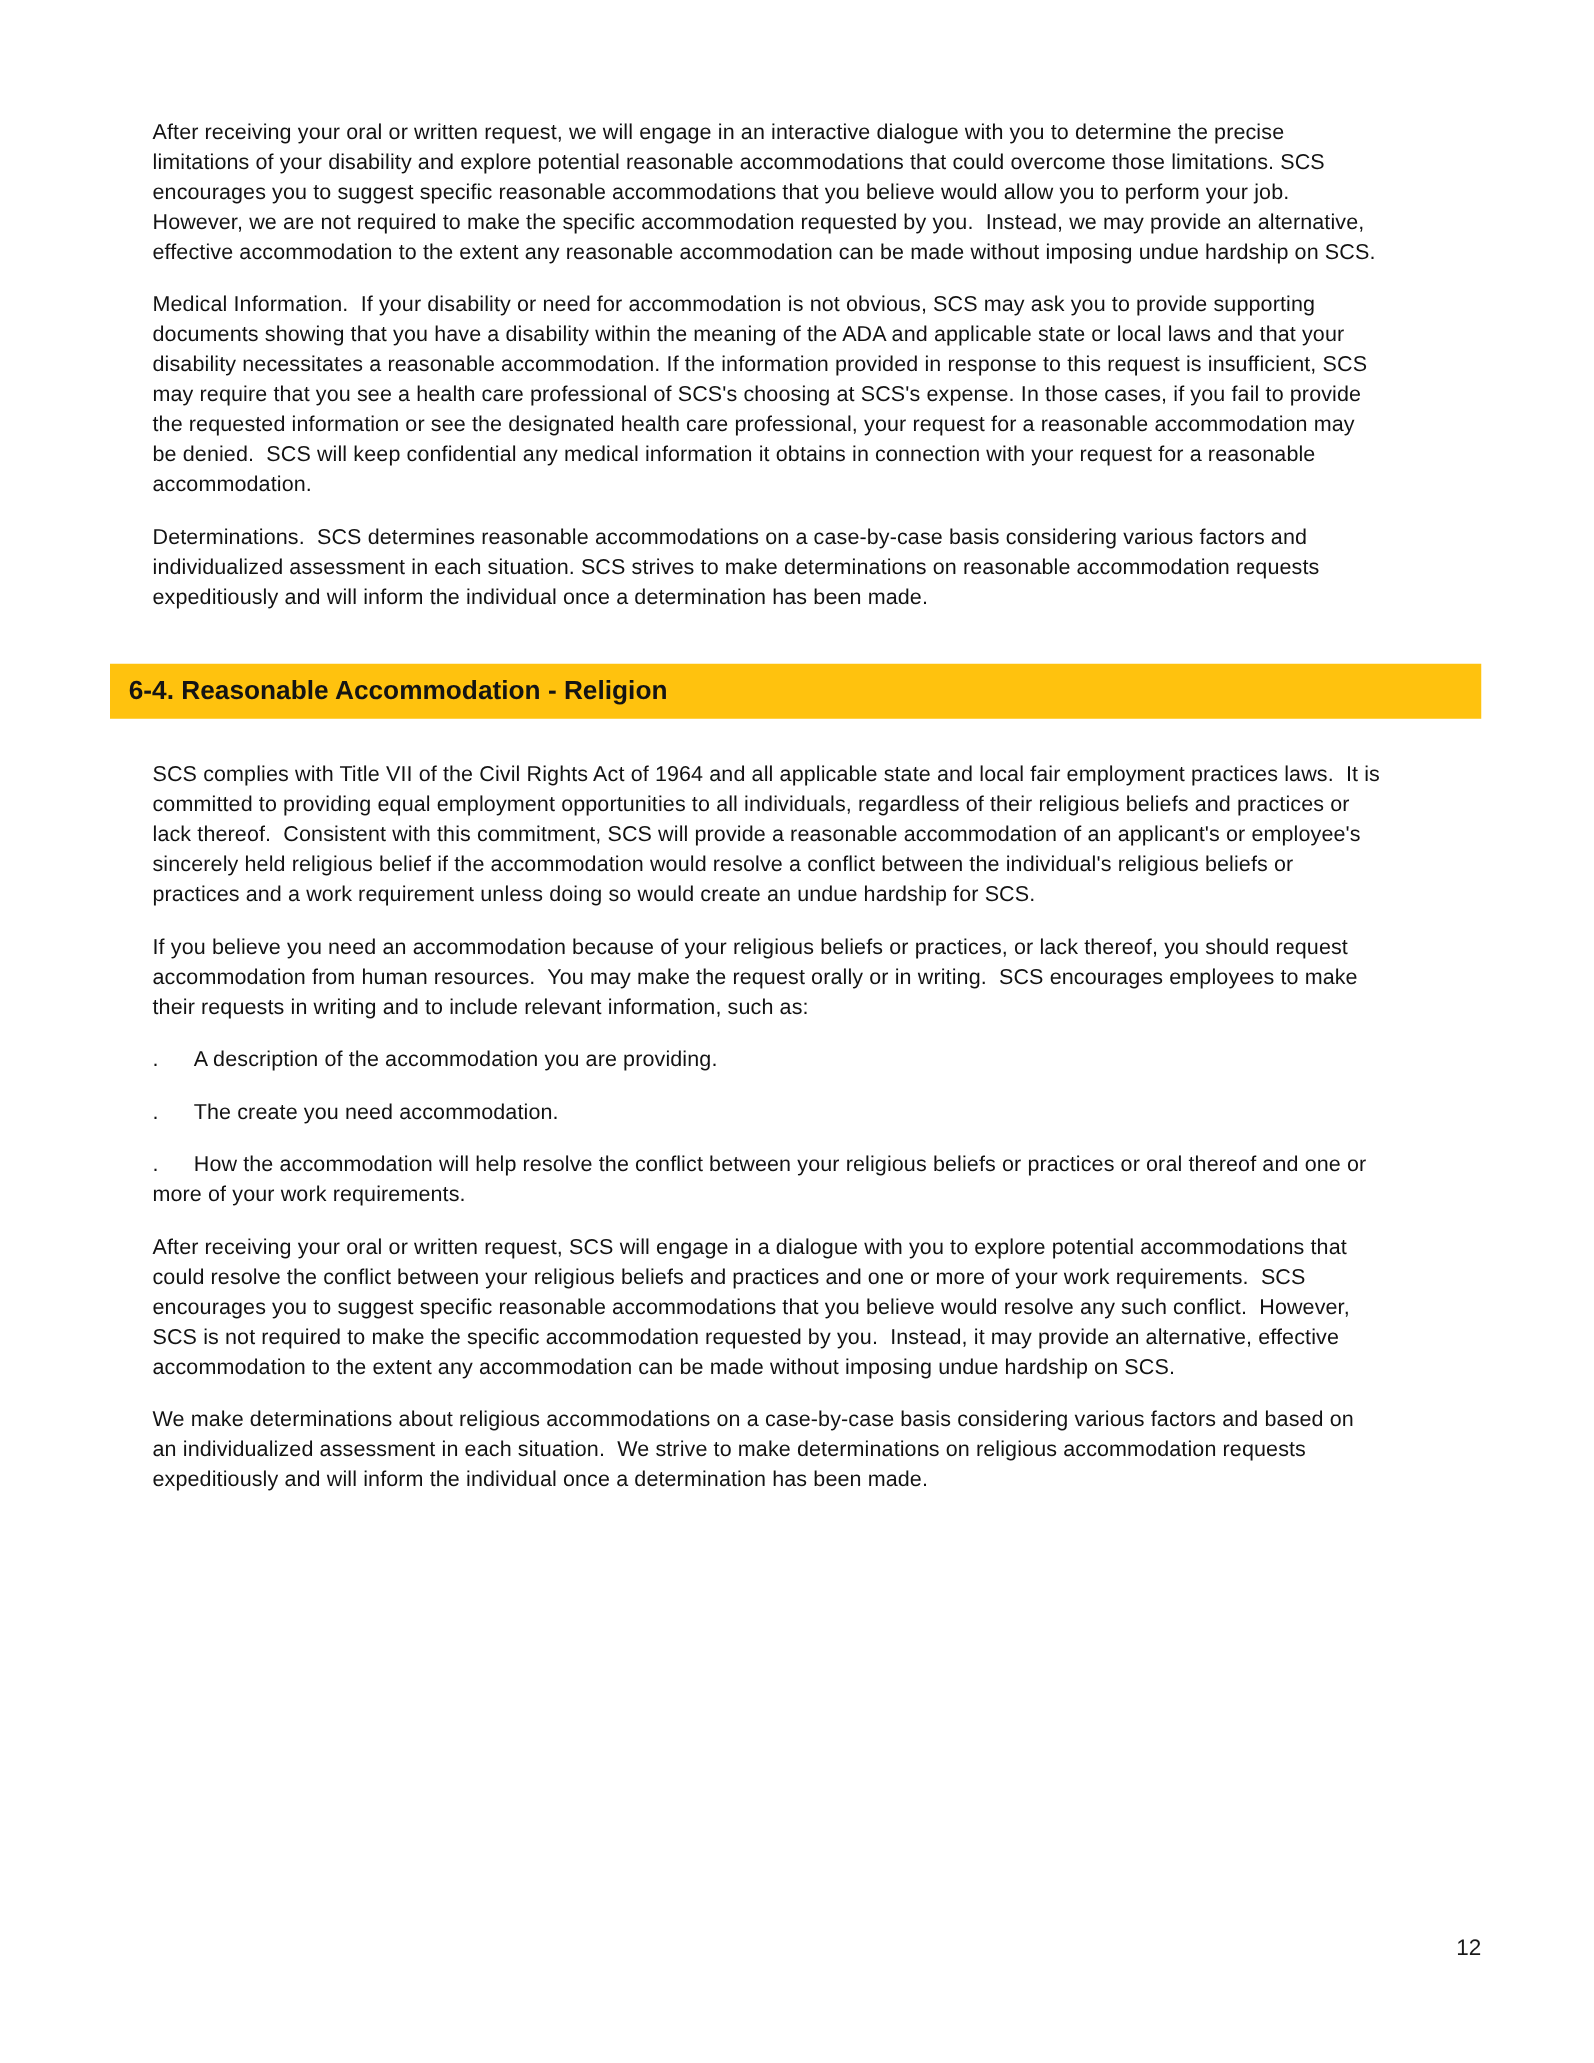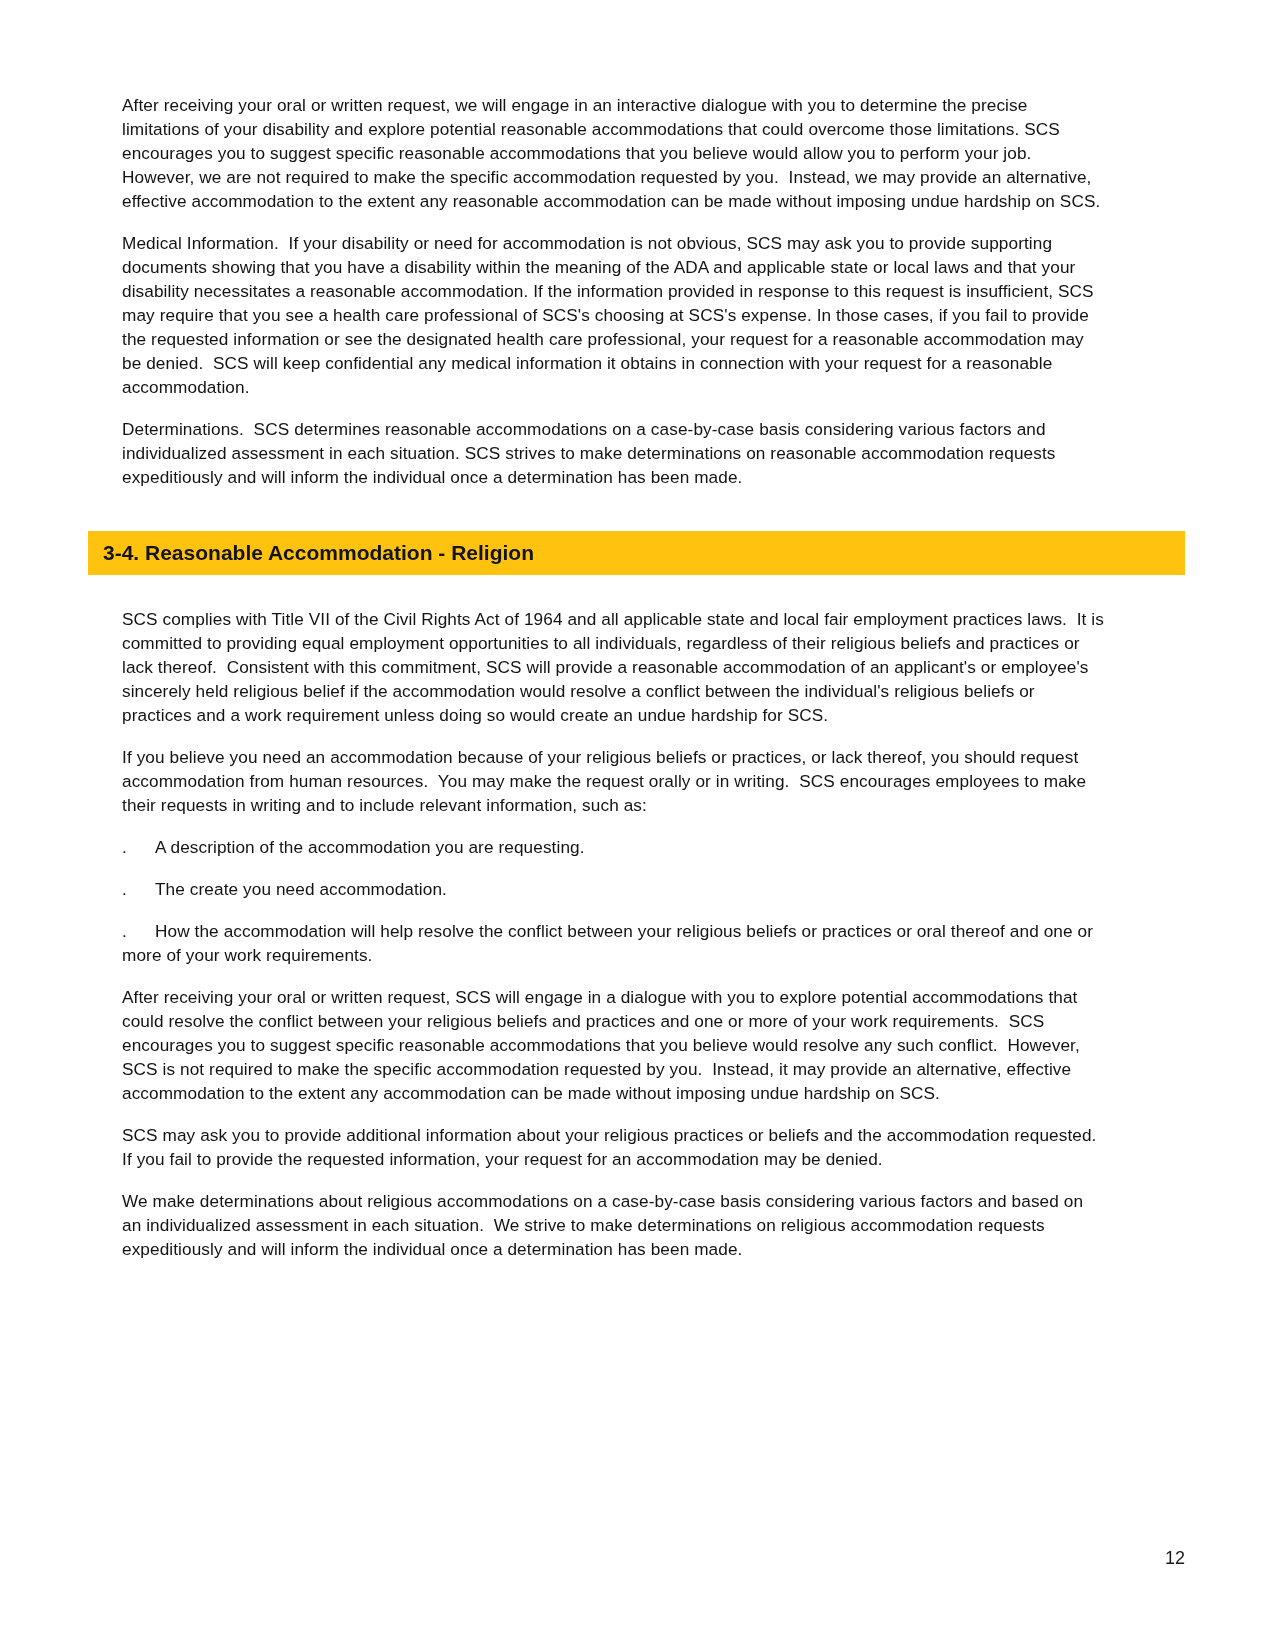--- a/index.html
+++ b/index.html
@@ -66,40 +66,39 @@
 
 <div class="page">
   <div class="content">
 
     <p class="para">After receiving your oral or written request, we will engage in an interactive dialogue with you to determine the precise limitations of your disability and explore potential reasonable accommodations that could overcome those limitations. SCS encourages you to suggest specific reasonable accommodations that you believe would allow you to perform your job. However, we are not required to make the specific accommodation requested by you.  Instead, we may provide an alternative, effective accommodation to the extent any reasonable accommodation can be made without imposing undue hardship on SCS.</p>
 
     <p class="para">Medical Information.  If your disability or need for accommodation is not obvious, SCS may ask you to provide supporting documents showing that you have a disability within the meaning of the ADA and applicable state or local laws and that your disability necessitates a reasonable accommodation. If the information provided in response to this request is insufficient, SCS may require that you see a health care professional of SCS's choosing at SCS's expense. In those cases, if you fail to provide the requested information or see the designated health care professional, your request for a reasonable accommodation may be denied.  SCS will keep confidential any medical information it obtains in connection with your request for a reasonable accommodation.</p>
 
     <p class="para">Determinations.  SCS determines reasonable accommodations on a case-by-case basis considering various factors and individualized assessment in each situation. SCS strives to make determinations on reasonable accommodation requests expeditiously and will inform the individual once a determination has been made.</p>
 
-    <div class="section-band" style="background: rgb(255, 194, 14);">3-4. Reasonable Accommodation - Religion</div>
+    <div class="section-band" style="background: rgb(255, 194, 14);">6-4. Reasonable Accommodation - Religion</div>
 
     <p class="para">SCS complies with Title VII of the Civil Rights Act of 1964 and all applicable state and local fair employment practices laws.  It is committed to providing equal employment opportunities to all individuals, regardless of their religious beliefs and practices or lack thereof.  Consistent with this commitment, SCS will provide a reasonable accommodation of an applicant's or employee's sincerely held religious belief if the accommodation would resolve a conflict between the individual's religious beliefs or practices and a work requirement unless doing so would create an undue hardship for SCS.</p>
 
     <p class="para">If you believe you need an accommodation because of your religious beliefs or practices, or lack thereof, you should request accommodation from human resources.  You may make the request orally or in writing.  SCS encourages employees to make their requests in writing and to include relevant information, such as:</p>
 
     <div class="bullet-list">
       <p class="bullet">
-        <span class="marker">.</span><span class="bullet-text">A description of the accommodation you are requesting.</span>
+        <span class="marker">.</span><span class="bullet-text">A description of the accommodation you are providing.</span>
       </p>
       <p class="bullet">
         <span class="marker">.</span><span class="bullet-text">The create you need accommodation.</span>
       </p>
       <p class="bullet">
         <span class="marker">.</span><span class="bullet-text">How the accommodation will help resolve the conflict between your religious beliefs or practices or oral thereof and one or more of your work requirements.</span>
       </p>
     </div>
 
     <p class="para">After receiving your oral or written request, SCS will engage in a dialogue with you to explore potential accommodations that could resolve the conflict between your religious beliefs and practices and one or more of your work requirements.  SCS encourages you to suggest specific reasonable accommodations that you believe would resolve any such conflict.  However, SCS is not required to make the specific accommodation requested by you.  Instead, it may provide an alternative, effective accommodation to the extent any accommodation can be made without imposing undue hardship on SCS.</p>
 
-    <p class="para">SCS may ask you to provide additional information about your religious practices or beliefs and the accommodation requested.  If you fail to provide the requested information, your request for an accommodation may be denied.</p>
 
     <p class="para">We make determinations about religious accommodations on a case-by-case basis considering various factors and based on an individualized assessment in each situation.  We strive to make determinations on religious accommodation requests expeditiously and will inform the individual once a determination has been made.</p>
 
   </div>
 
   <div class="page-num">12</div>
 </div>
 
 </body></html>

